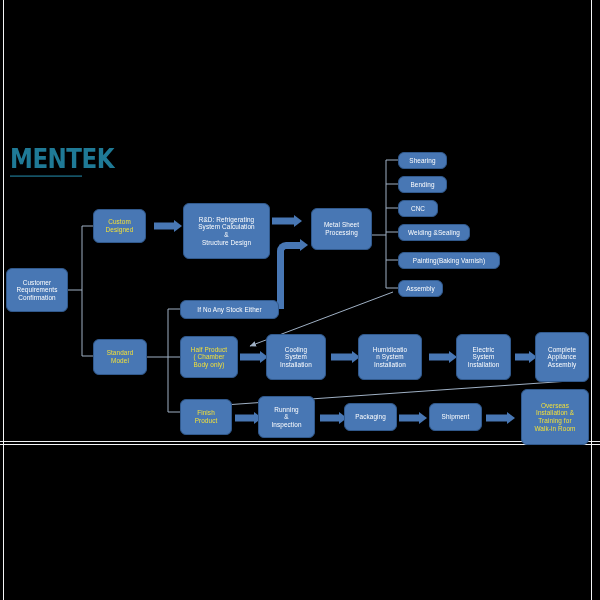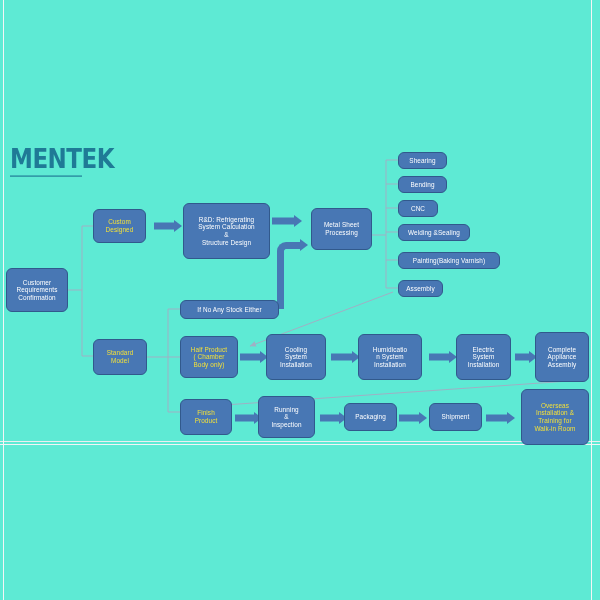--- a/index.html
+++ b/index.html
@@ -7,21 +7,21 @@
     width:600px;height:600px;
     background:#ffffff;
     font-family:"Liberation Sans", sans-serif;
     overflow:hidden;
     position:relative;
   }
   #stage{
     position:absolute;
     left:0;top:0;
     width:600px;height:600px;
-    background:#5eead4;
+    background:#000000;
   }
   
   .hrule{
     position:absolute;left:0;width:600px;height:1px;
     background:#eceef0;
   }
   .vrule{
     position:absolute;top:0;height:600px;width:1px;
     background:#f4f5f6;
   }

